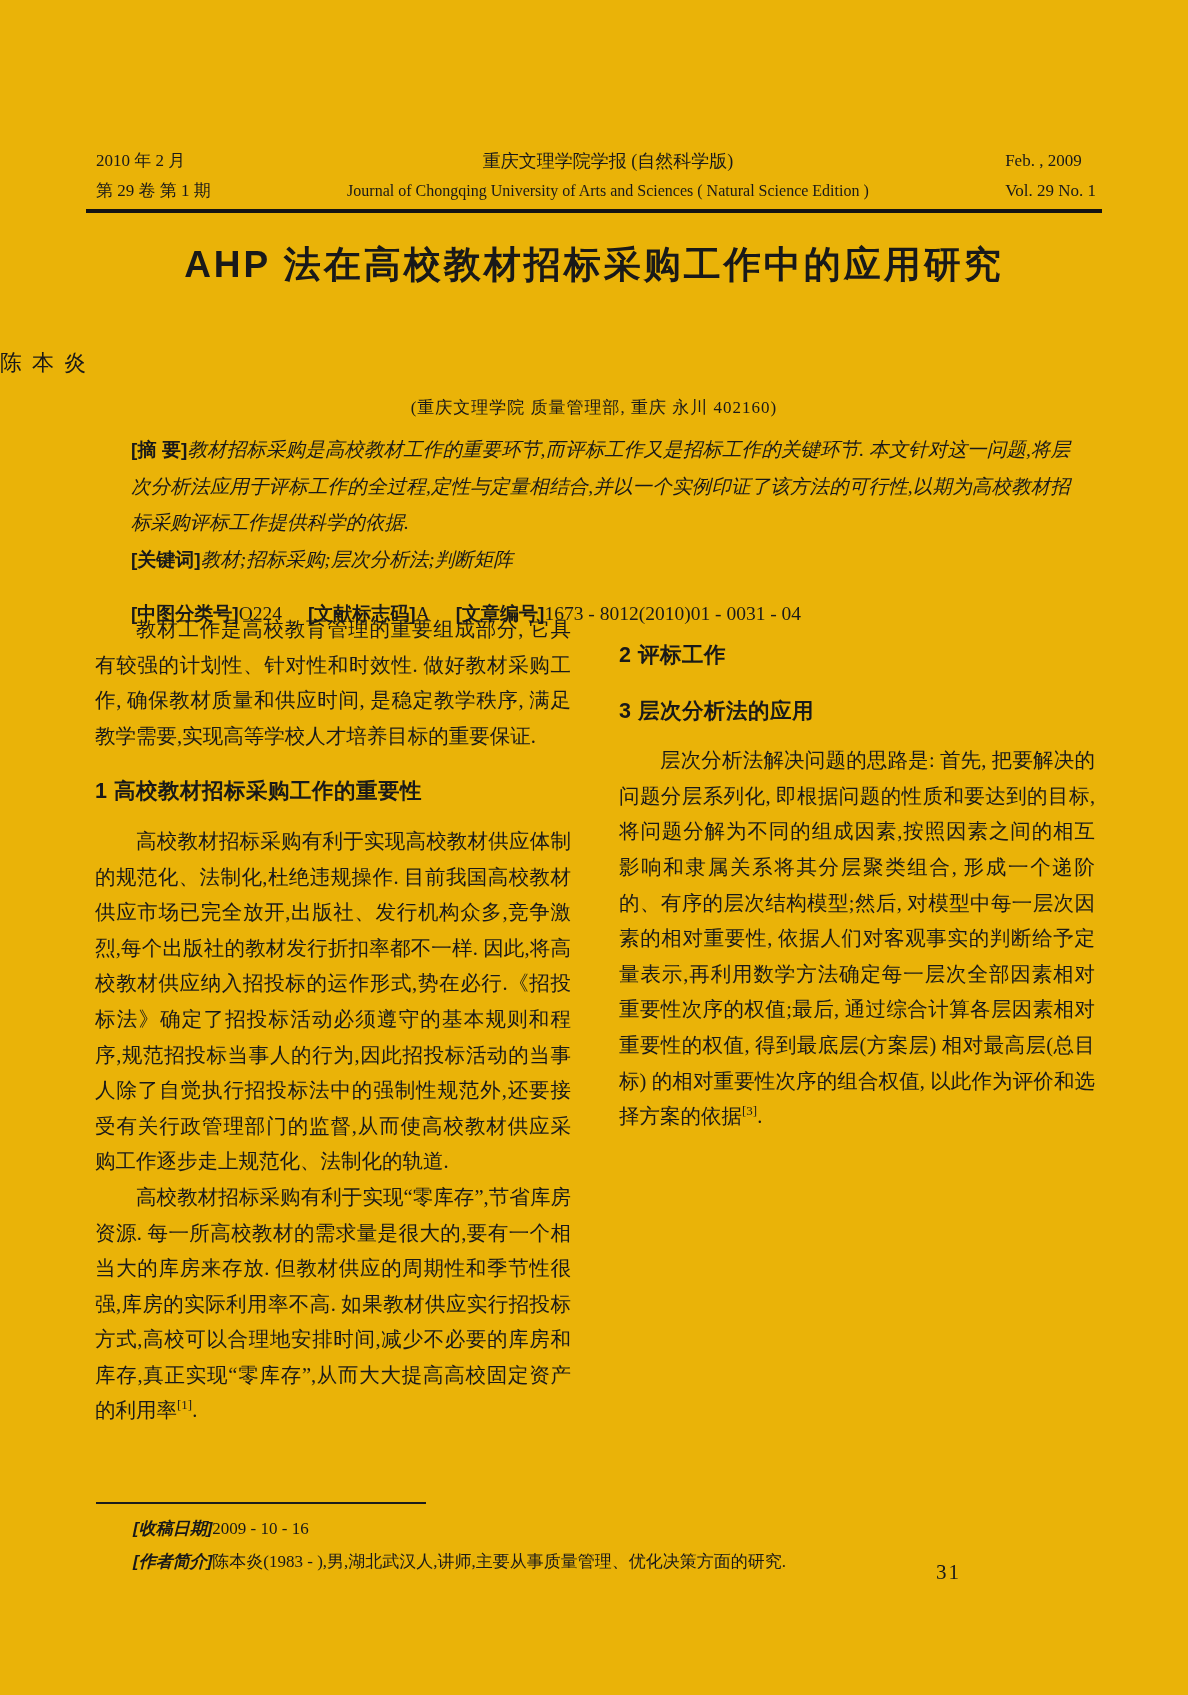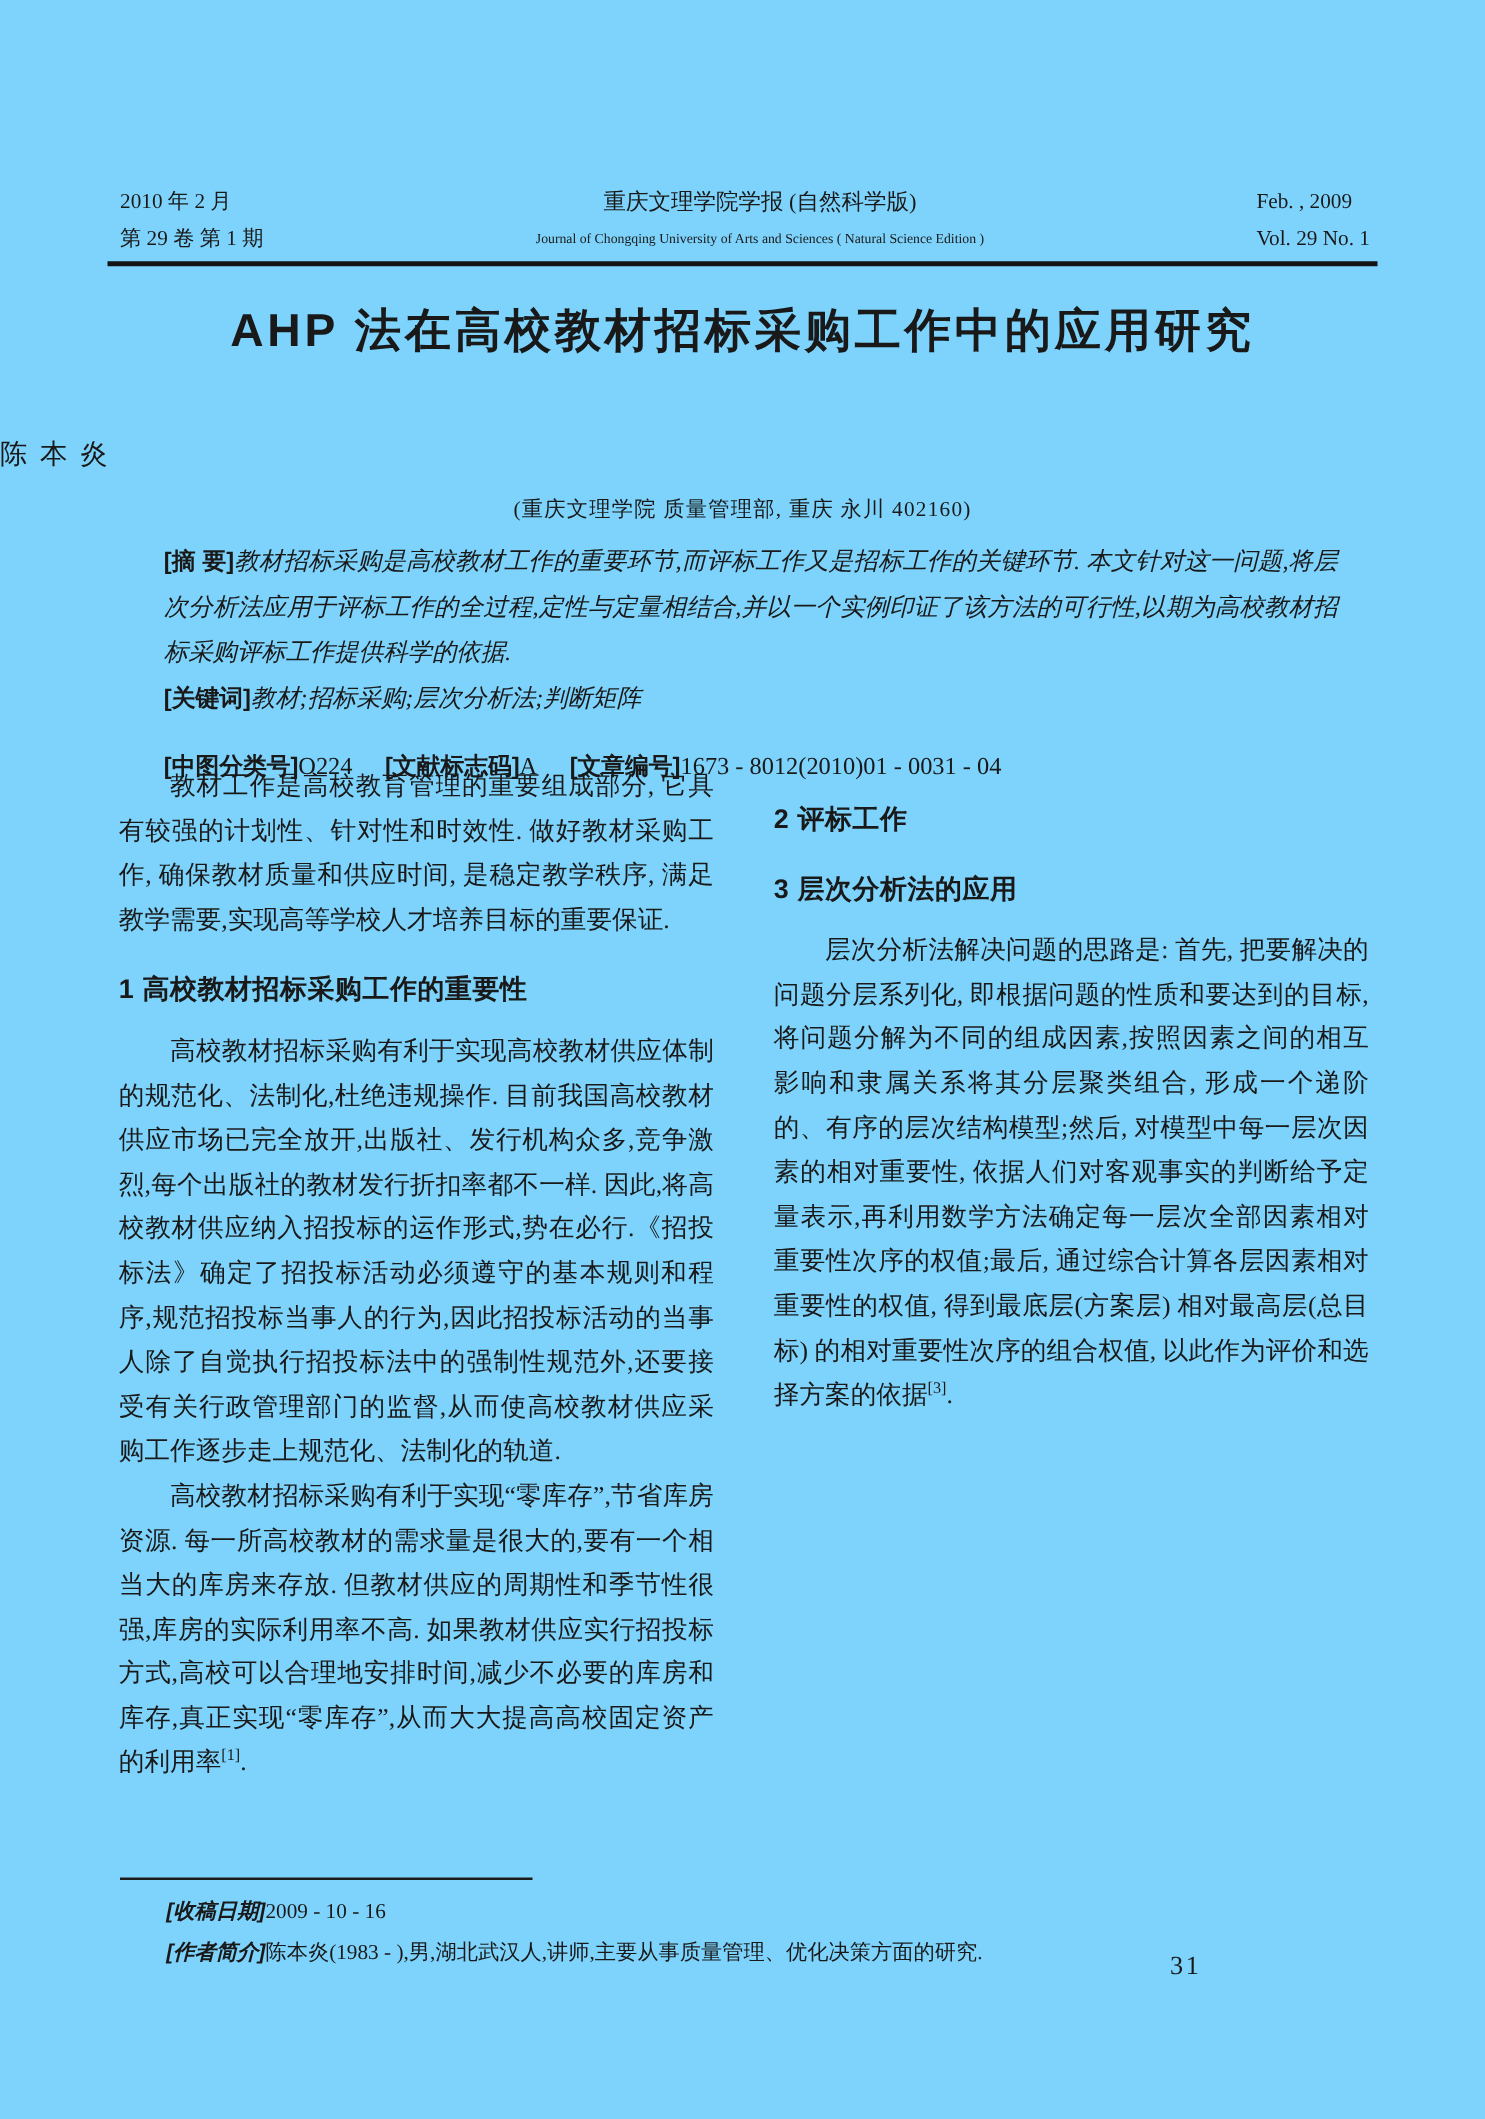--- a/index.html
+++ b/index.html
@@ -1,34 +1,34 @@
 <!DOCTYPE html>
 <html><head>
 <meta charset="utf-8">
 <style>
   html,body{margin:0;padding:0;background:#e8e8e6;}
   .page{
     position:relative;
     width:1188px;height:1695px;
     margin:0 auto;
-    background:#7dd3fc;
+    background:#eab308;
     color:#191919;
     font-family:"Liberation Serif","DejaVu Serif",serif;
     overflow:hidden;
   }
   
   .jheader{
     position:absolute;top:146px;left:96px;right:92px;
     display:flex;align-items:flex-end;justify-content:space-between;
     font-size:17px;line-height:30px;
   }
   .jheader .h-left{text-align:left;white-space:nowrap;}
   .jheader .h-center{flex:1;text-align:center;}
   .jheader .h-center .cn{font-size:18px;}
-  .jheader .h-center .en{font-size:11px;}
+  .jheader .h-center .en{font-size:16px;}
   .jheader .h-right{text-align:left;white-space:nowrap;}
   .header-rule{
     position:absolute;top:209px;left:86px;right:86px;
     height:4px;background:#141414;
   }
   
   .title{
     position:absolute;top:240px;left:60px;right:60px;
     text-align:center;
     font-size:37px;font-weight:bold;letter-spacing:3px;

